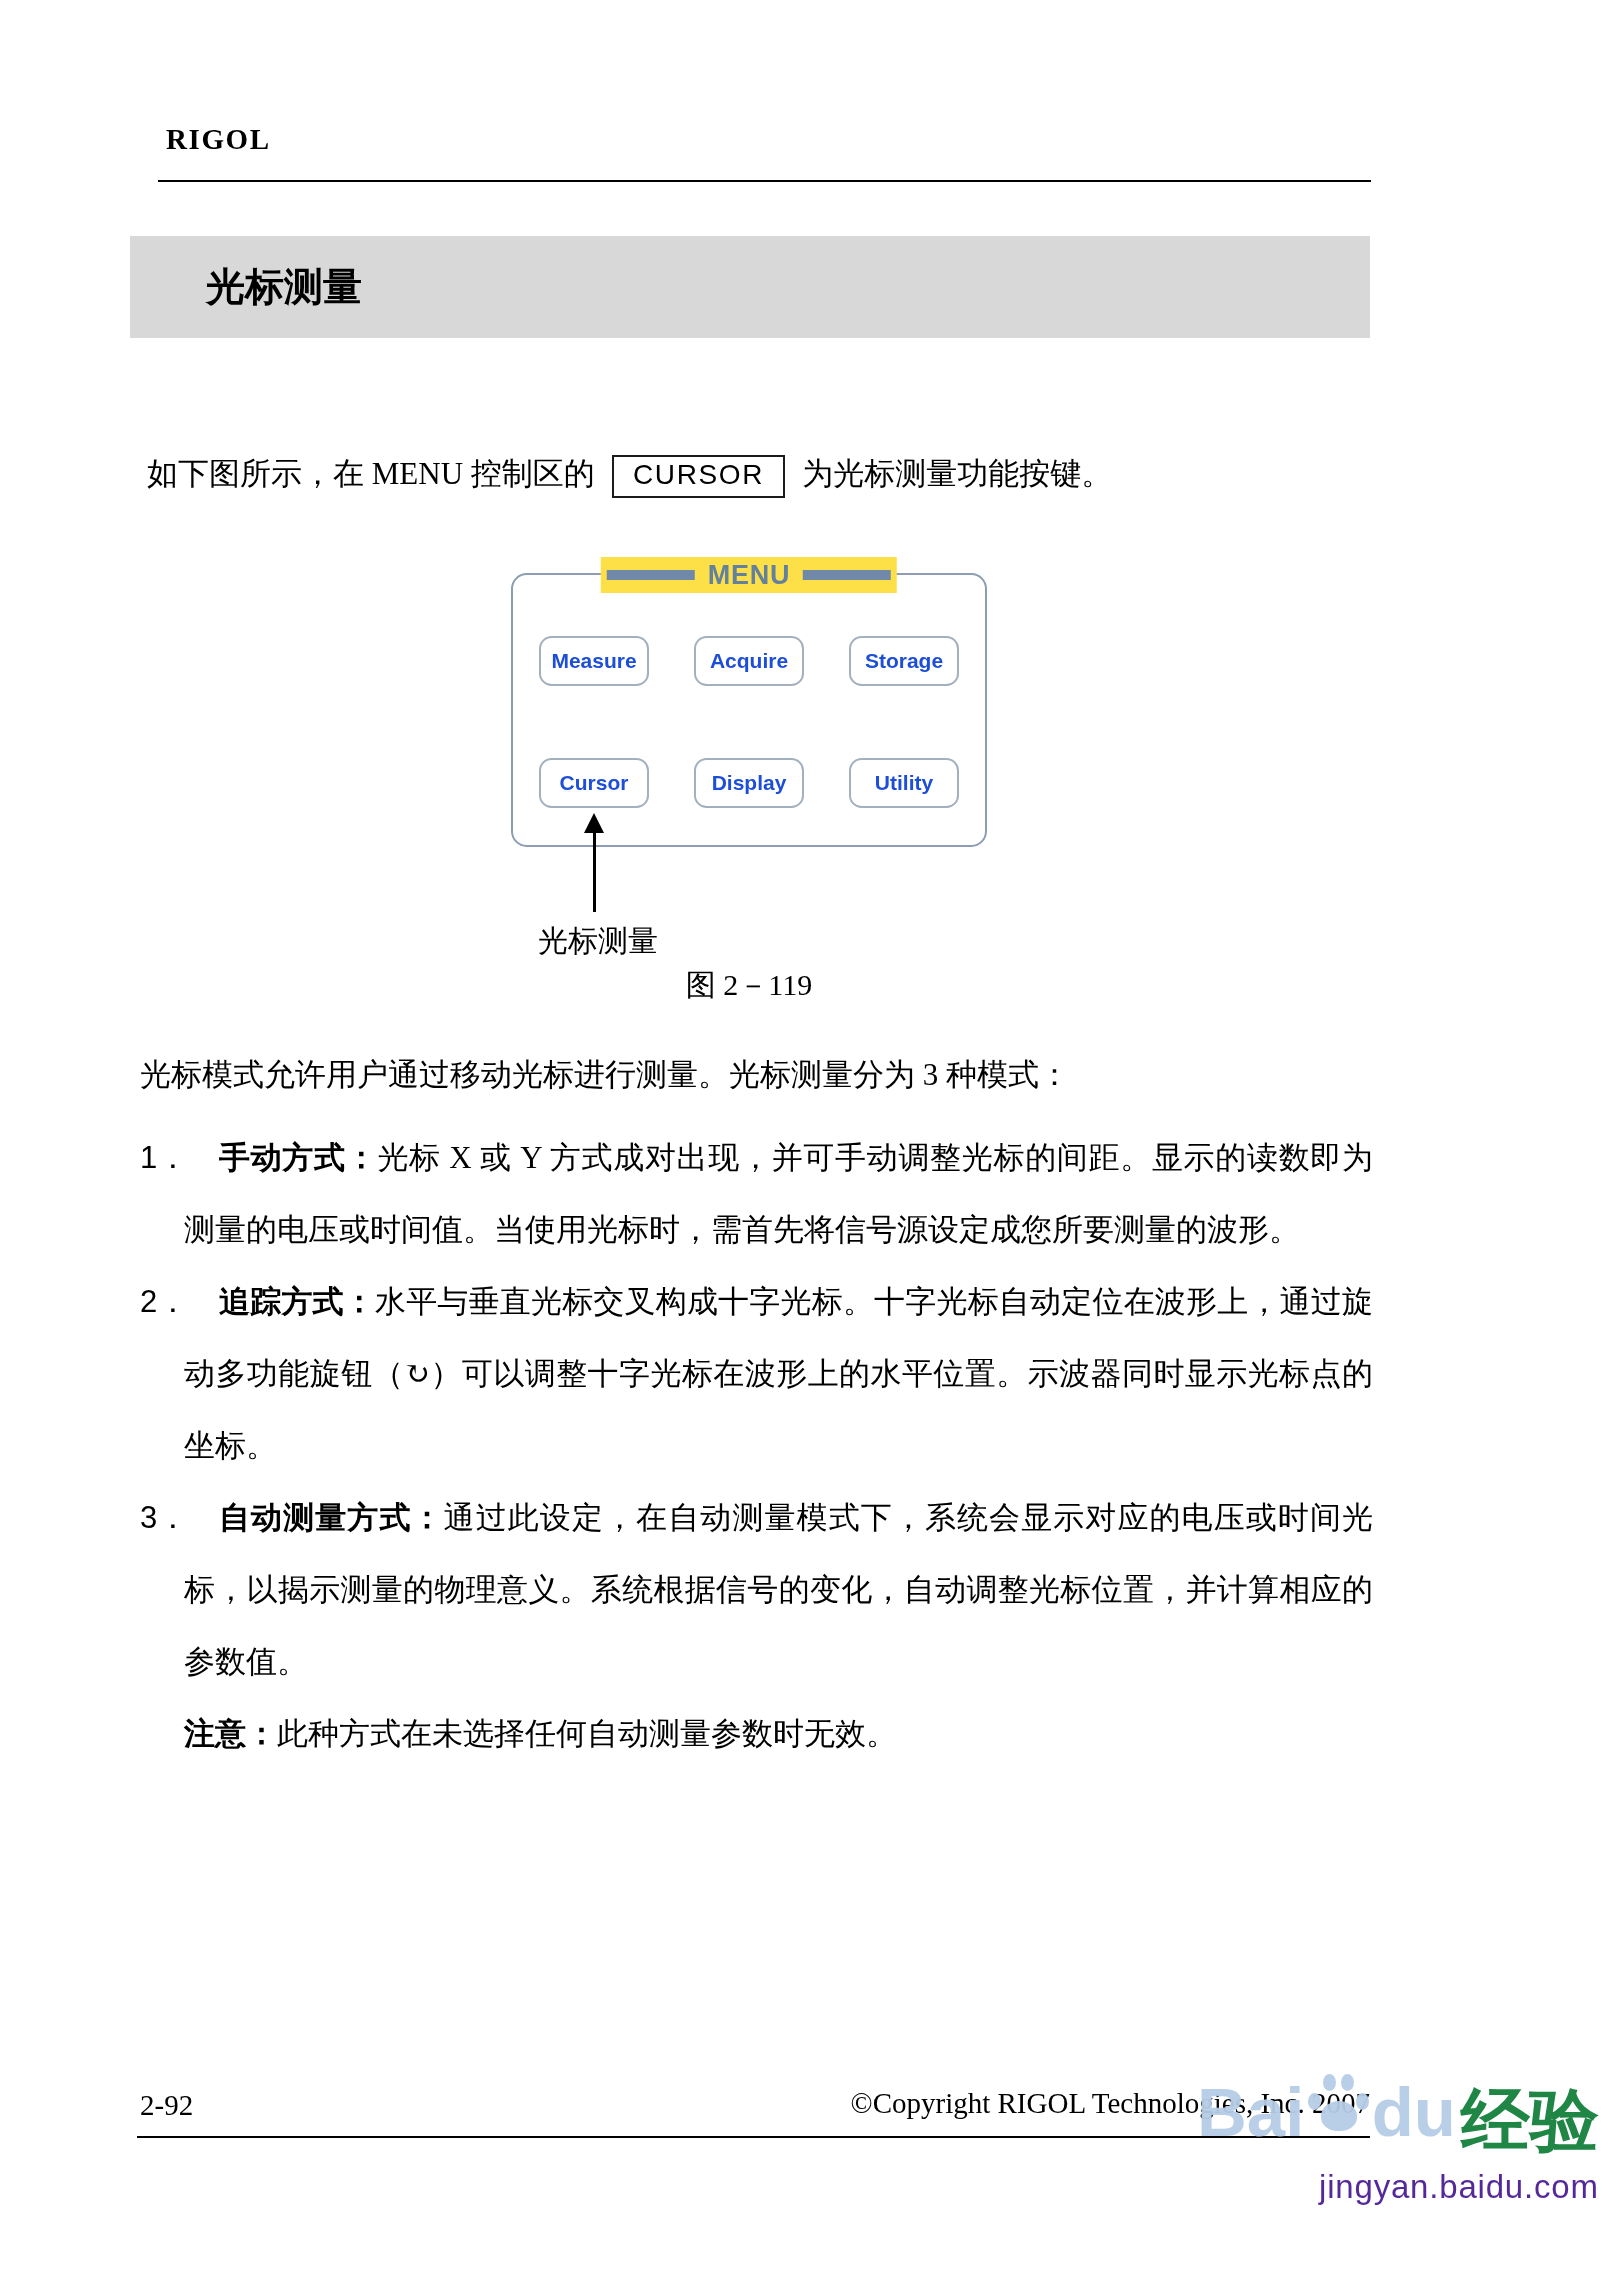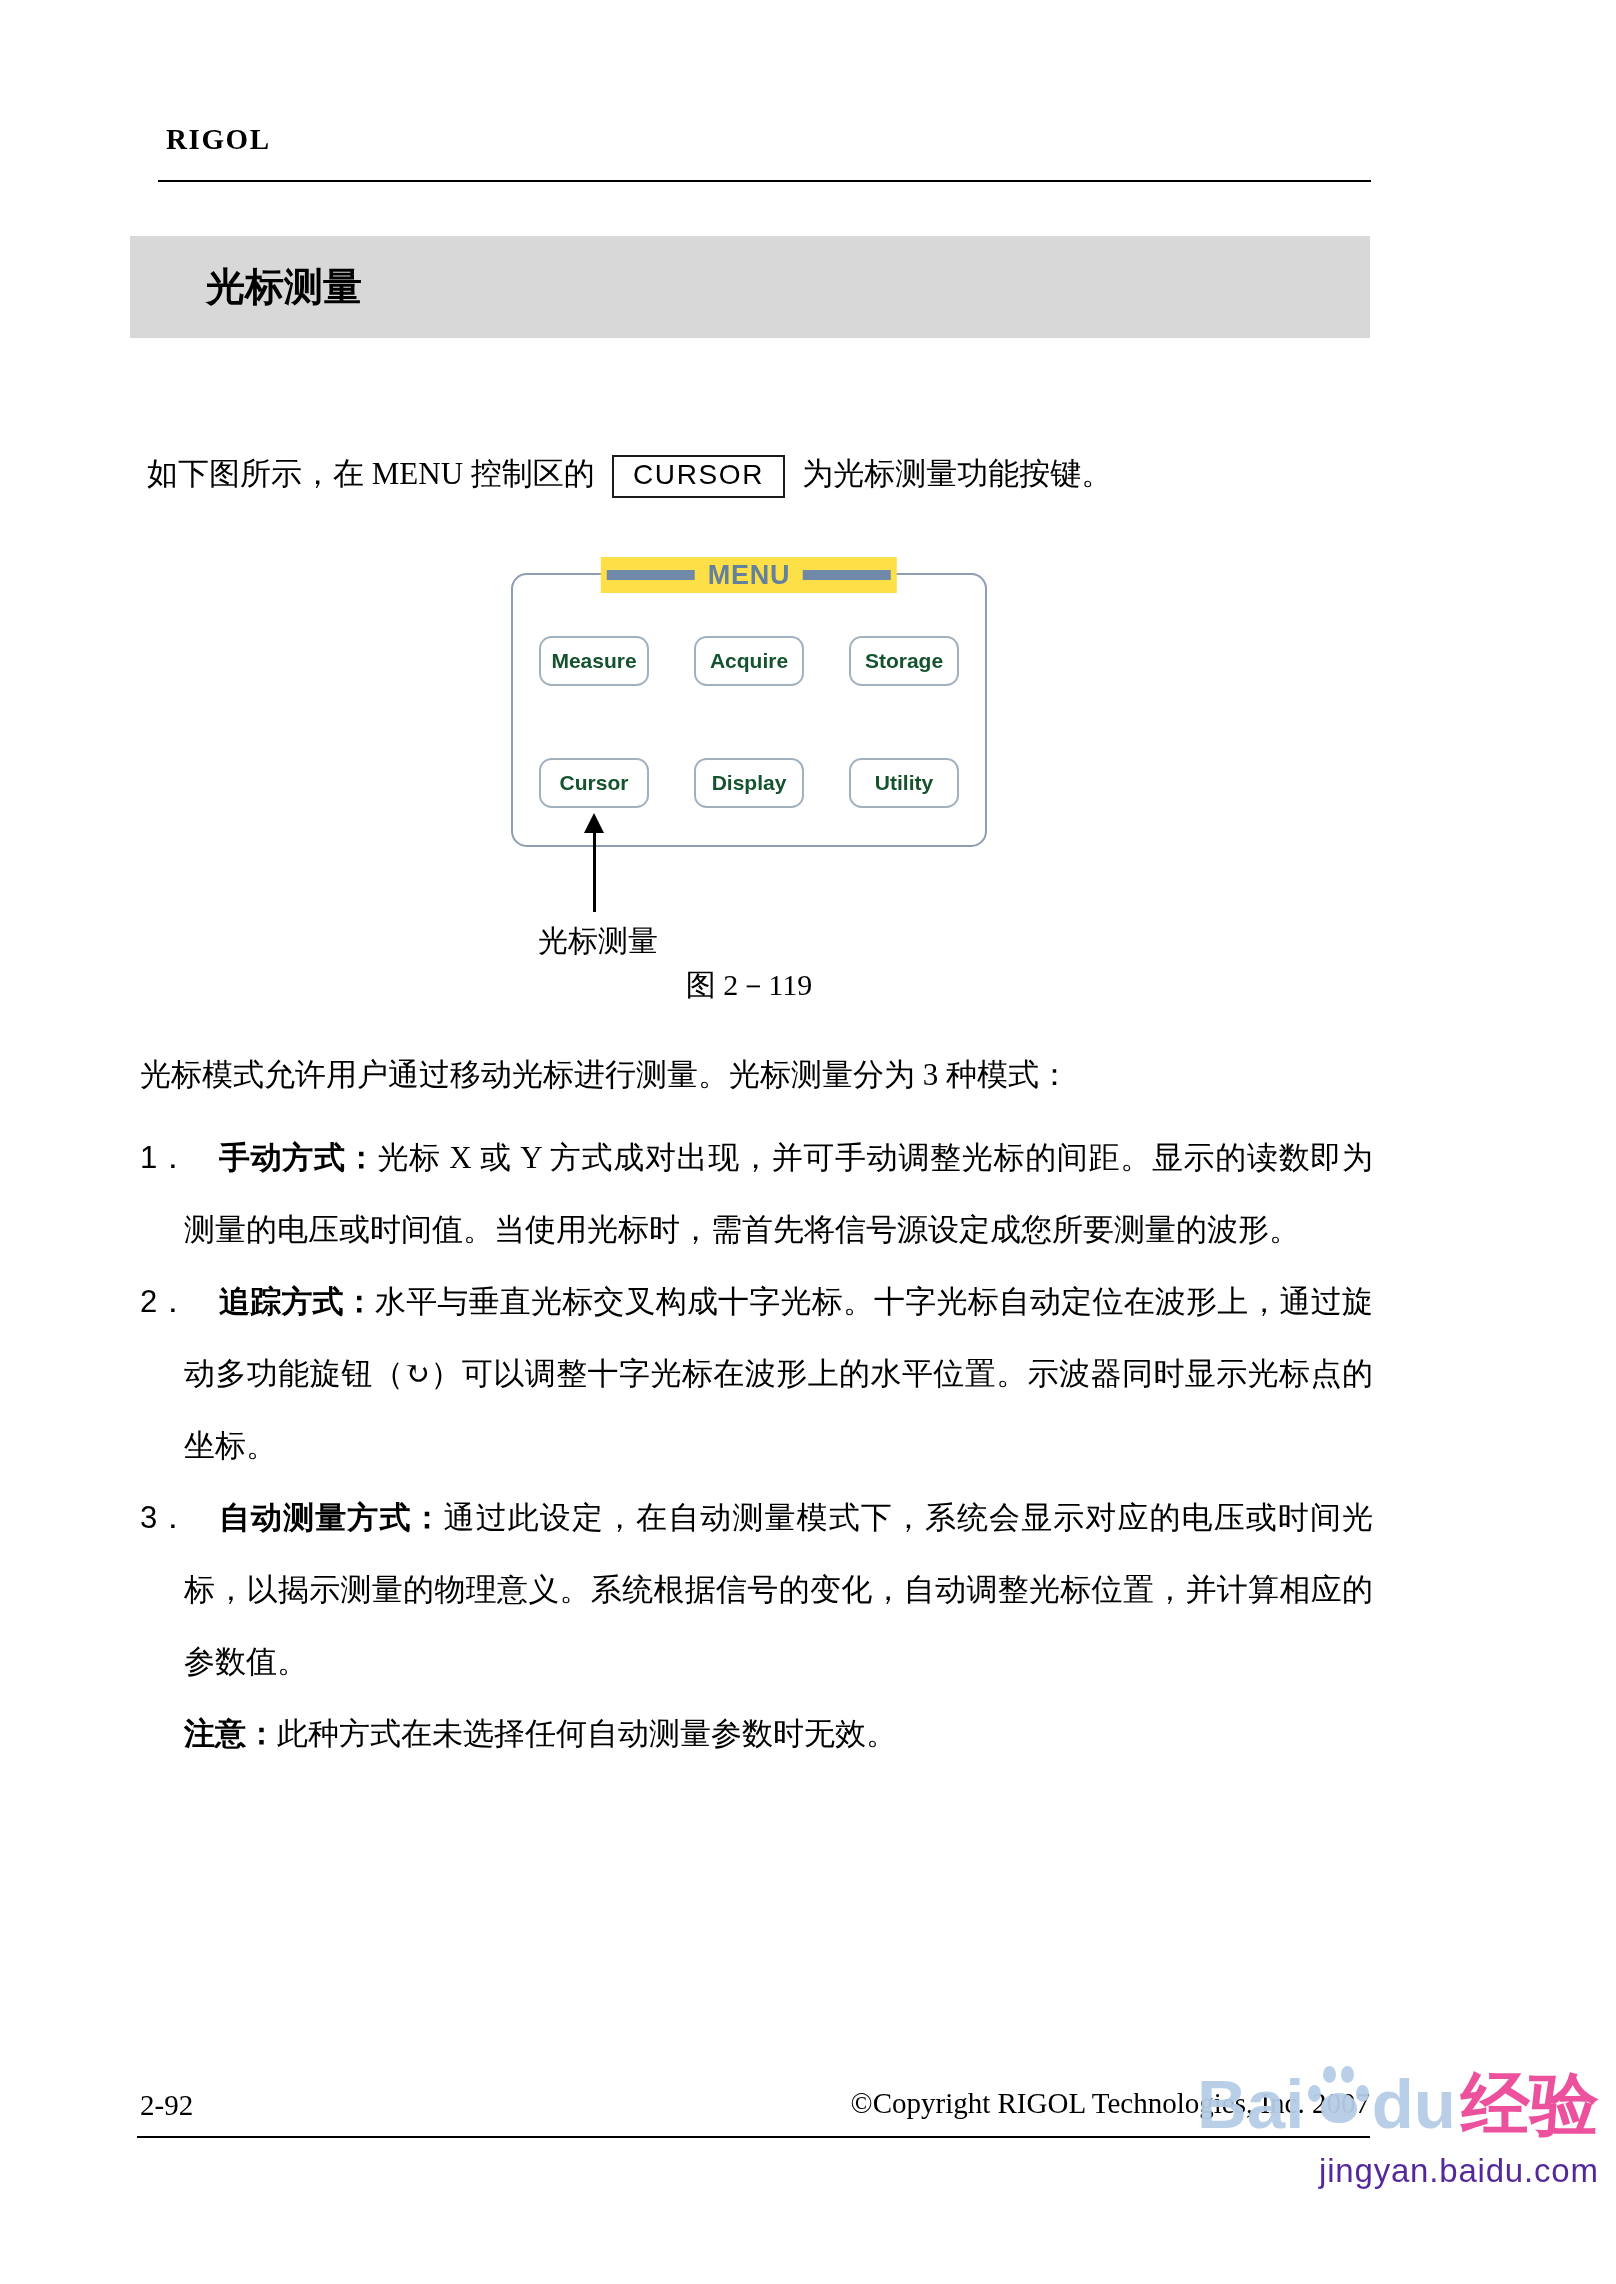--- a/index.html
+++ b/index.html
@@ -64,21 +64,21 @@
   .menu-grid {
     display:grid; grid-template-columns:repeat(3,110px);
     column-gap:45px; row-gap:72px; justify-content:center;
     padding-top:61px;
   }
   .menu-btn {
     height:50px; background:#fff;
     border:2.4px solid #a3b1bf; border-radius:12.6px;
     display:flex; align-items:center; justify-content:center;
     font-family:"Liberation Sans","DejaVu Sans",sans-serif;
-    font-size:21px; font-weight:bold; color:#14532d;
+    font-size:21px; font-weight:bold; color:#1d4ed8;
     box-sizing:border-box;
   }
   .arrow {
     position:absolute; left:82px; top:260px;
     width:3.2px; height:79px; background:#000;
   }
   .arrow::before {
     content:""; position:absolute; top:-20.5px; left:-8.7px;
     border-left:10.2px solid transparent; border-right:10.2px solid transparent;
     border-bottom:20.5px solid #000;
@@ -122,21 +122,21 @@
   
   .watermark {
     position:absolute; right:17.3px; top:2070px; width:473px;
     text-align:right; opacity:0.95;
   }
   .wm-main {
     display:flex; align-items:center; justify-content:flex-end;
     font-family:"Liberation Sans","DejaVu Sans",sans-serif;
     font-weight:bold; font-size:69px; color:#b6cde7; line-height:1;
   }
-  .wm-cn { color:#ec4899; margin-left:4.7px; }
+  .wm-cn { color:#15803d; margin-left:4.7px;margin-top:16px; }
   .wm-url {
     font-family:"Liberation Sans","DejaVu Sans",sans-serif;
     font-size:33px; color:#4c1d95; margin-top:12.6px; letter-spacing:0.8px;
   }
   .paw { position:relative; display:inline-block; width:61px; height:58px; transform:translateY(-11px); margin:0 3.2px; }
   .paw .pad {
     position:absolute; left:13.4px; bottom:0; width:36px; height:30px;
     background:#b6cde7; border-radius:50% 50% 46% 46%;
   }
   .paw .toe { position:absolute; width:13.4px; height:17.3px; background:#b6cde7; border-radius:50%; }

